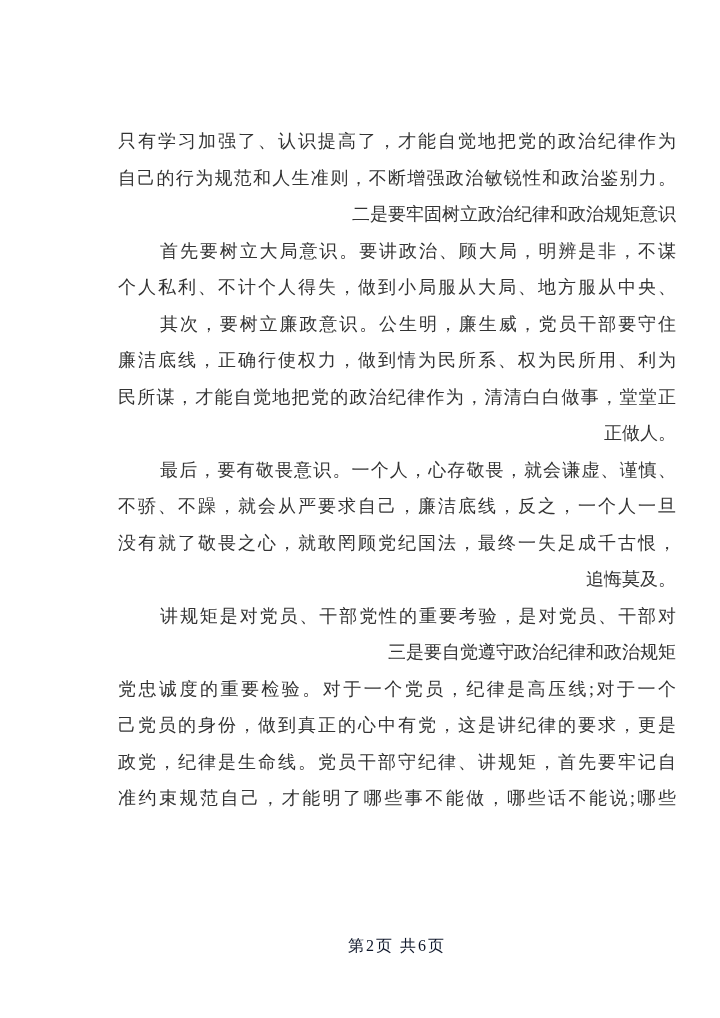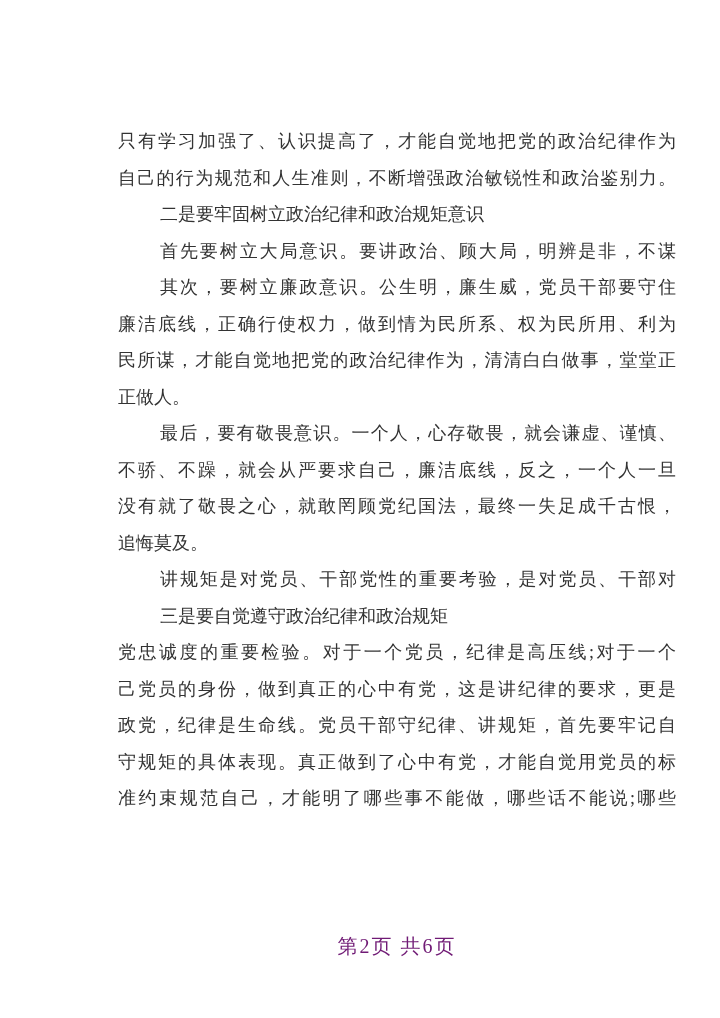--- a/index.html
+++ b/index.html
@@ -22,65 +22,65 @@
     left: 90px;
     top: 123px;
     width: 558px;
   }
   .line {
     font-size: 18px;
     line-height: 36.5px;
     height: 36.5px;
     overflow: hidden;
     white-space: nowrap;
-    text-align: left;
+    text-align: right;
     letter-spacing: 0px;
   }
   .line.fill {
     white-space: normal;
     text-align: justify;
     text-align-last: justify;
     text-justify: inter-character;
   }
   .line.indent {
     text-indent: 42px;
   }
   .footer {
     position: absolute;
     left: 90px;
     top: 934px;
     width: 558px;
     text-align: center;
-    font-size: 20px;
+    font-size: 16px;
     line-height: 24px;
     letter-spacing: 2px;
-    color: #701a75;
+    color: #0f172a;
   }
 </style>
 </head>
 <body>
 
 <div class="page">
   <div class="content">
       <div class="line fill">只有学习加强了、认识提高了，才能自觉地把党的政治纪律作为</div>
       <div class="line fill">自己的行为规范和人生准则，不断增强政治敏锐性和政治鉴别力。</div>
       <div class="line indent">二是要牢固树立政治纪律和政治规矩意识</div>
       <div class="line indent fill">首先要树立大局意识。要讲政治、顾大局，明辨是非，不谋</div>
+      <div class="line fill">个人私利、不计个人得失，做到小局服从大局、地方服从中央、</div>
       <div class="line indent fill">其次，要树立廉政意识。公生明，廉生威，党员干部要守住</div>
       <div class="line fill">廉洁底线，正确行使权力，做到情为民所系、权为民所用、利为</div>
       <div class="line fill">民所谋，才能自觉地把党的政治纪律作为，清清白白做事，堂堂正</div>
       <div class="line">正做人。</div>
       <div class="line indent fill">最后，要有敬畏意识。一个人，心存敬畏，就会谦虚、谨慎、</div>
       <div class="line fill">不骄、不躁，就会从严要求自己，廉洁底线，反之，一个人一旦</div>
       <div class="line fill">没有就了敬畏之心，就敢罔顾党纪国法，最终一失足成千古恨，</div>
       <div class="line">追悔莫及。</div>
       <div class="line indent fill">讲规矩是对党员、干部党性的重要考验，是对党员、干部对</div>
       <div class="line indent">三是要自觉遵守政治纪律和政治规矩</div>
       <div class="line fill">党忠诚度的重要检验。对于一个党员，纪律是高压线;对于一个</div>
       <div class="line fill">己党员的身份，做到真正的心中有党，这是讲纪律的要求，更是</div>
       <div class="line fill">政党，纪律是生命线。党员干部守纪律、讲规矩，首先要牢记自</div>
-      <div class="line fill">守规矩的具体表现。真正做到了心中有党，才能自觉用党员的标</div>
       <div class="line fill">准约束规范自己，才能明了哪些事不能做，哪些话不能说;哪些</div>
     </div>
   <div class="footer">
     <span>第2页 共6页</span>
   </div>
 </div>
 
 </body></html>

